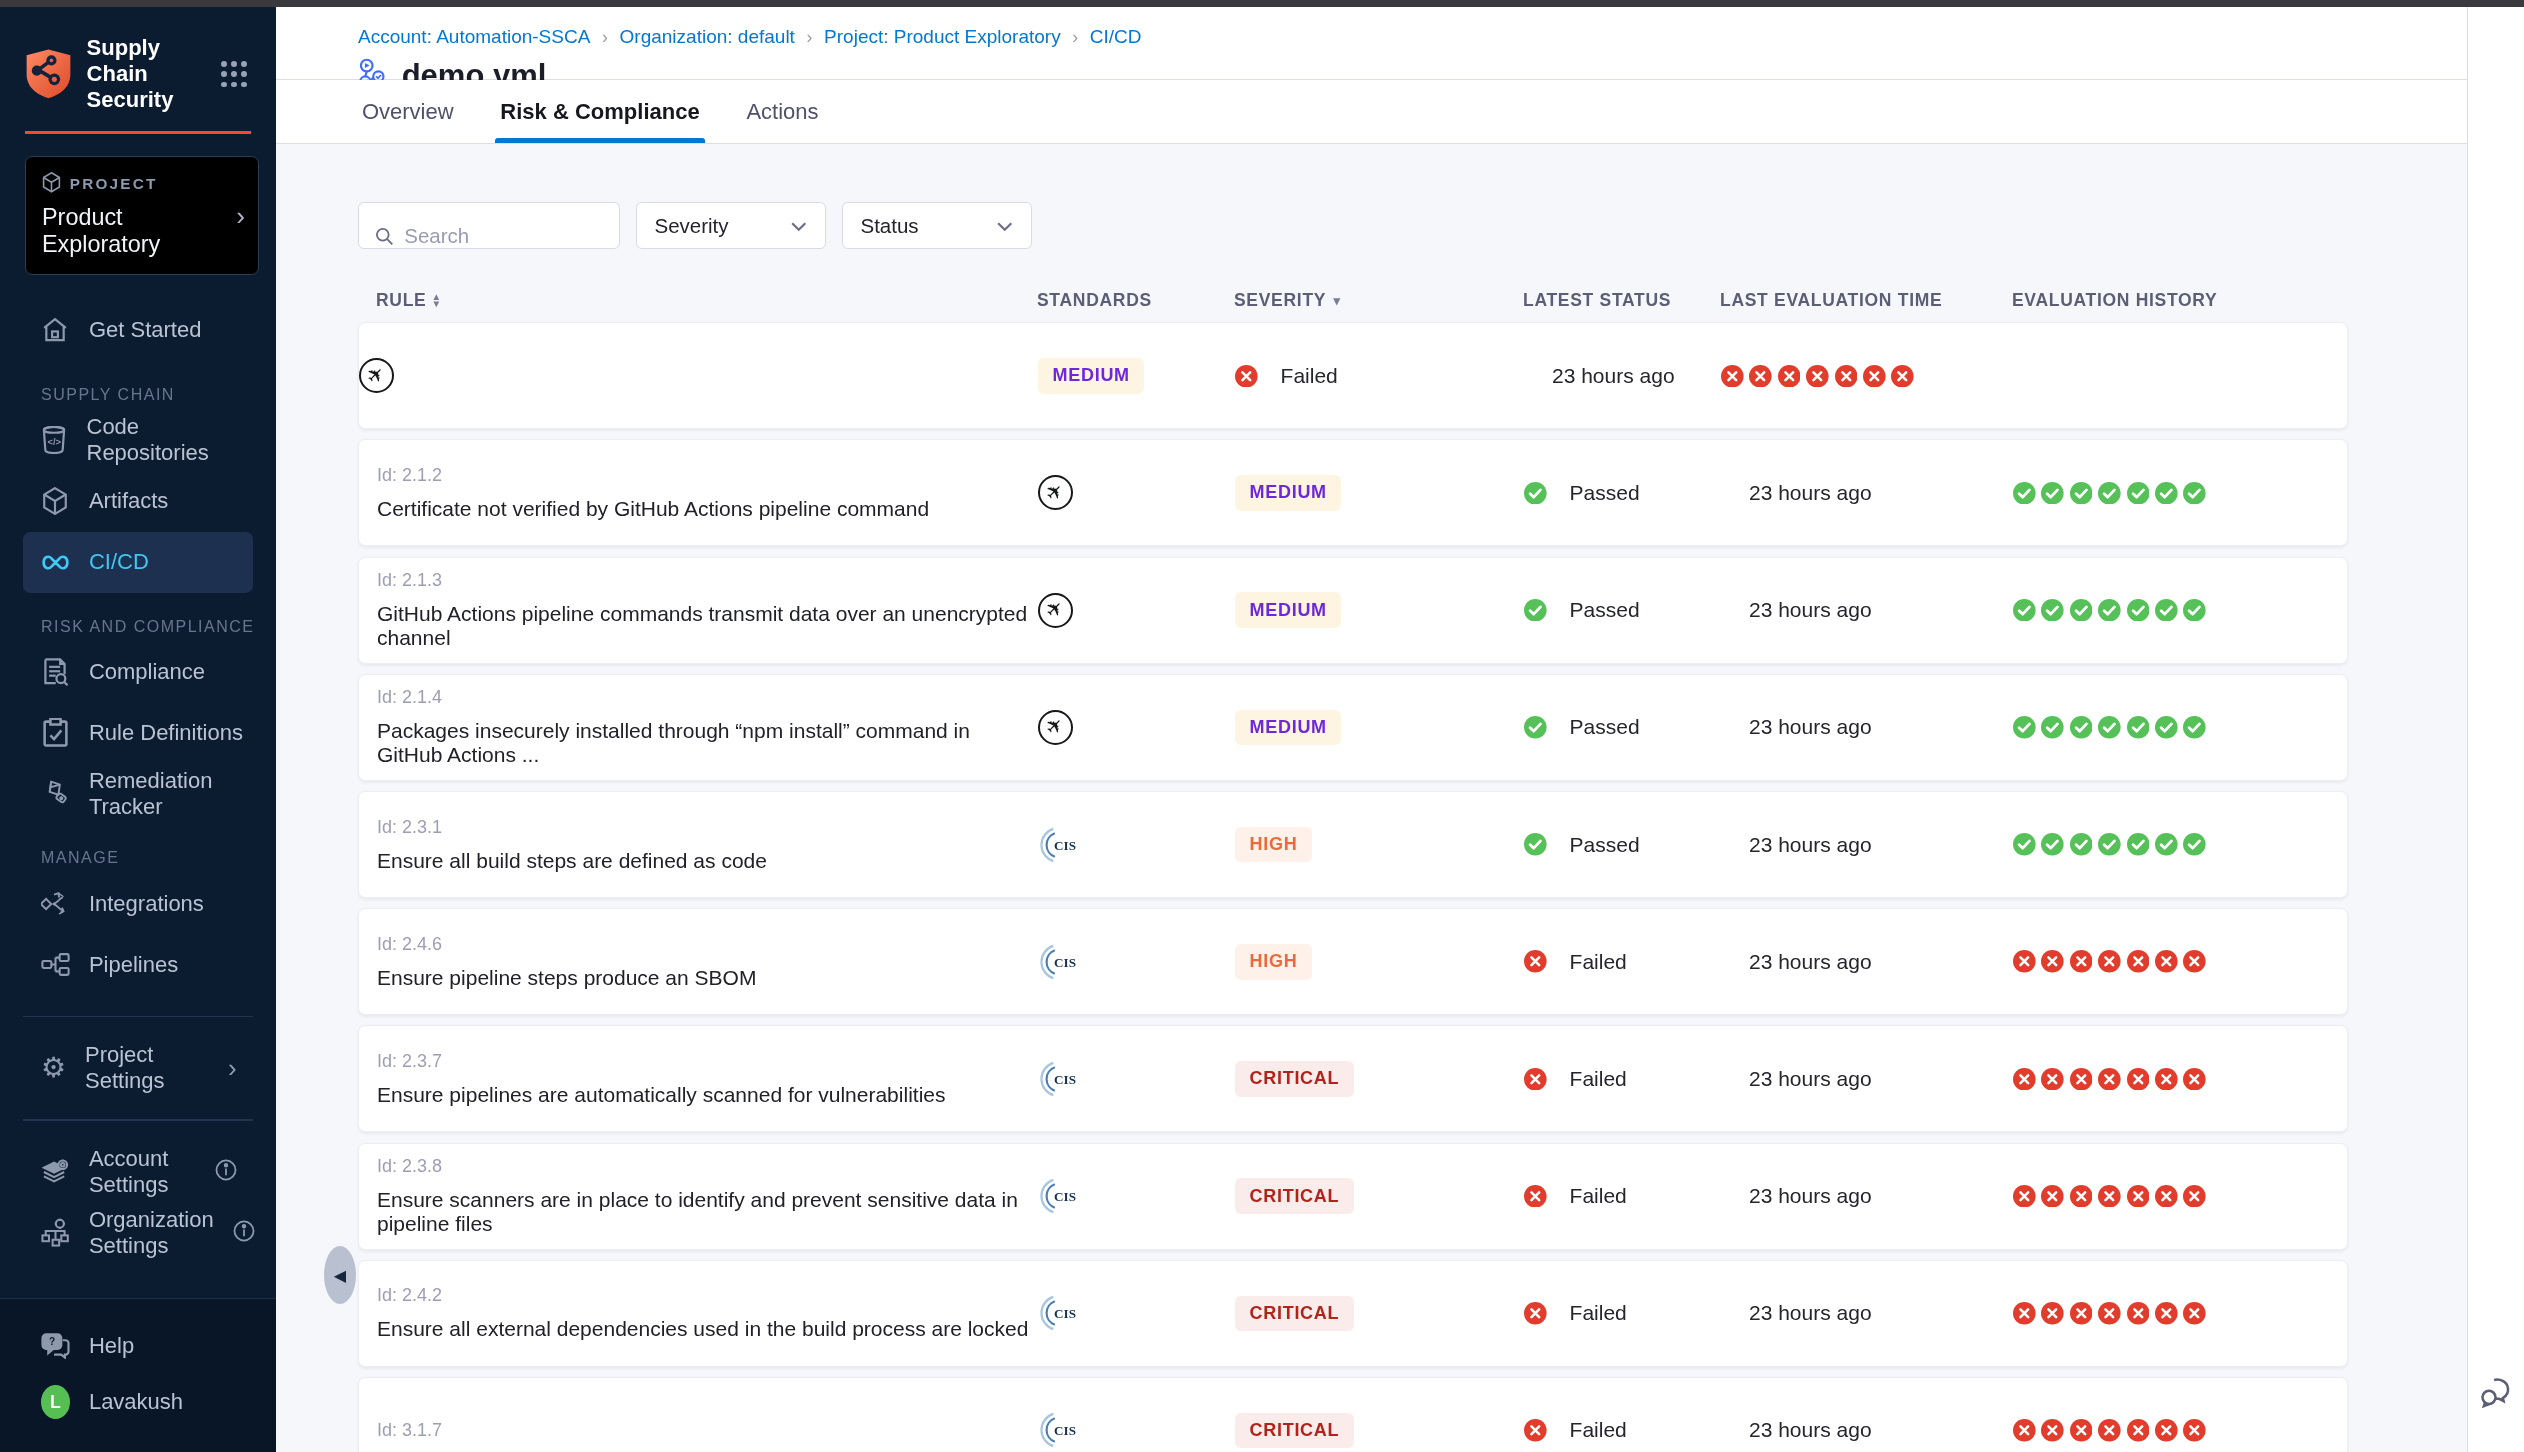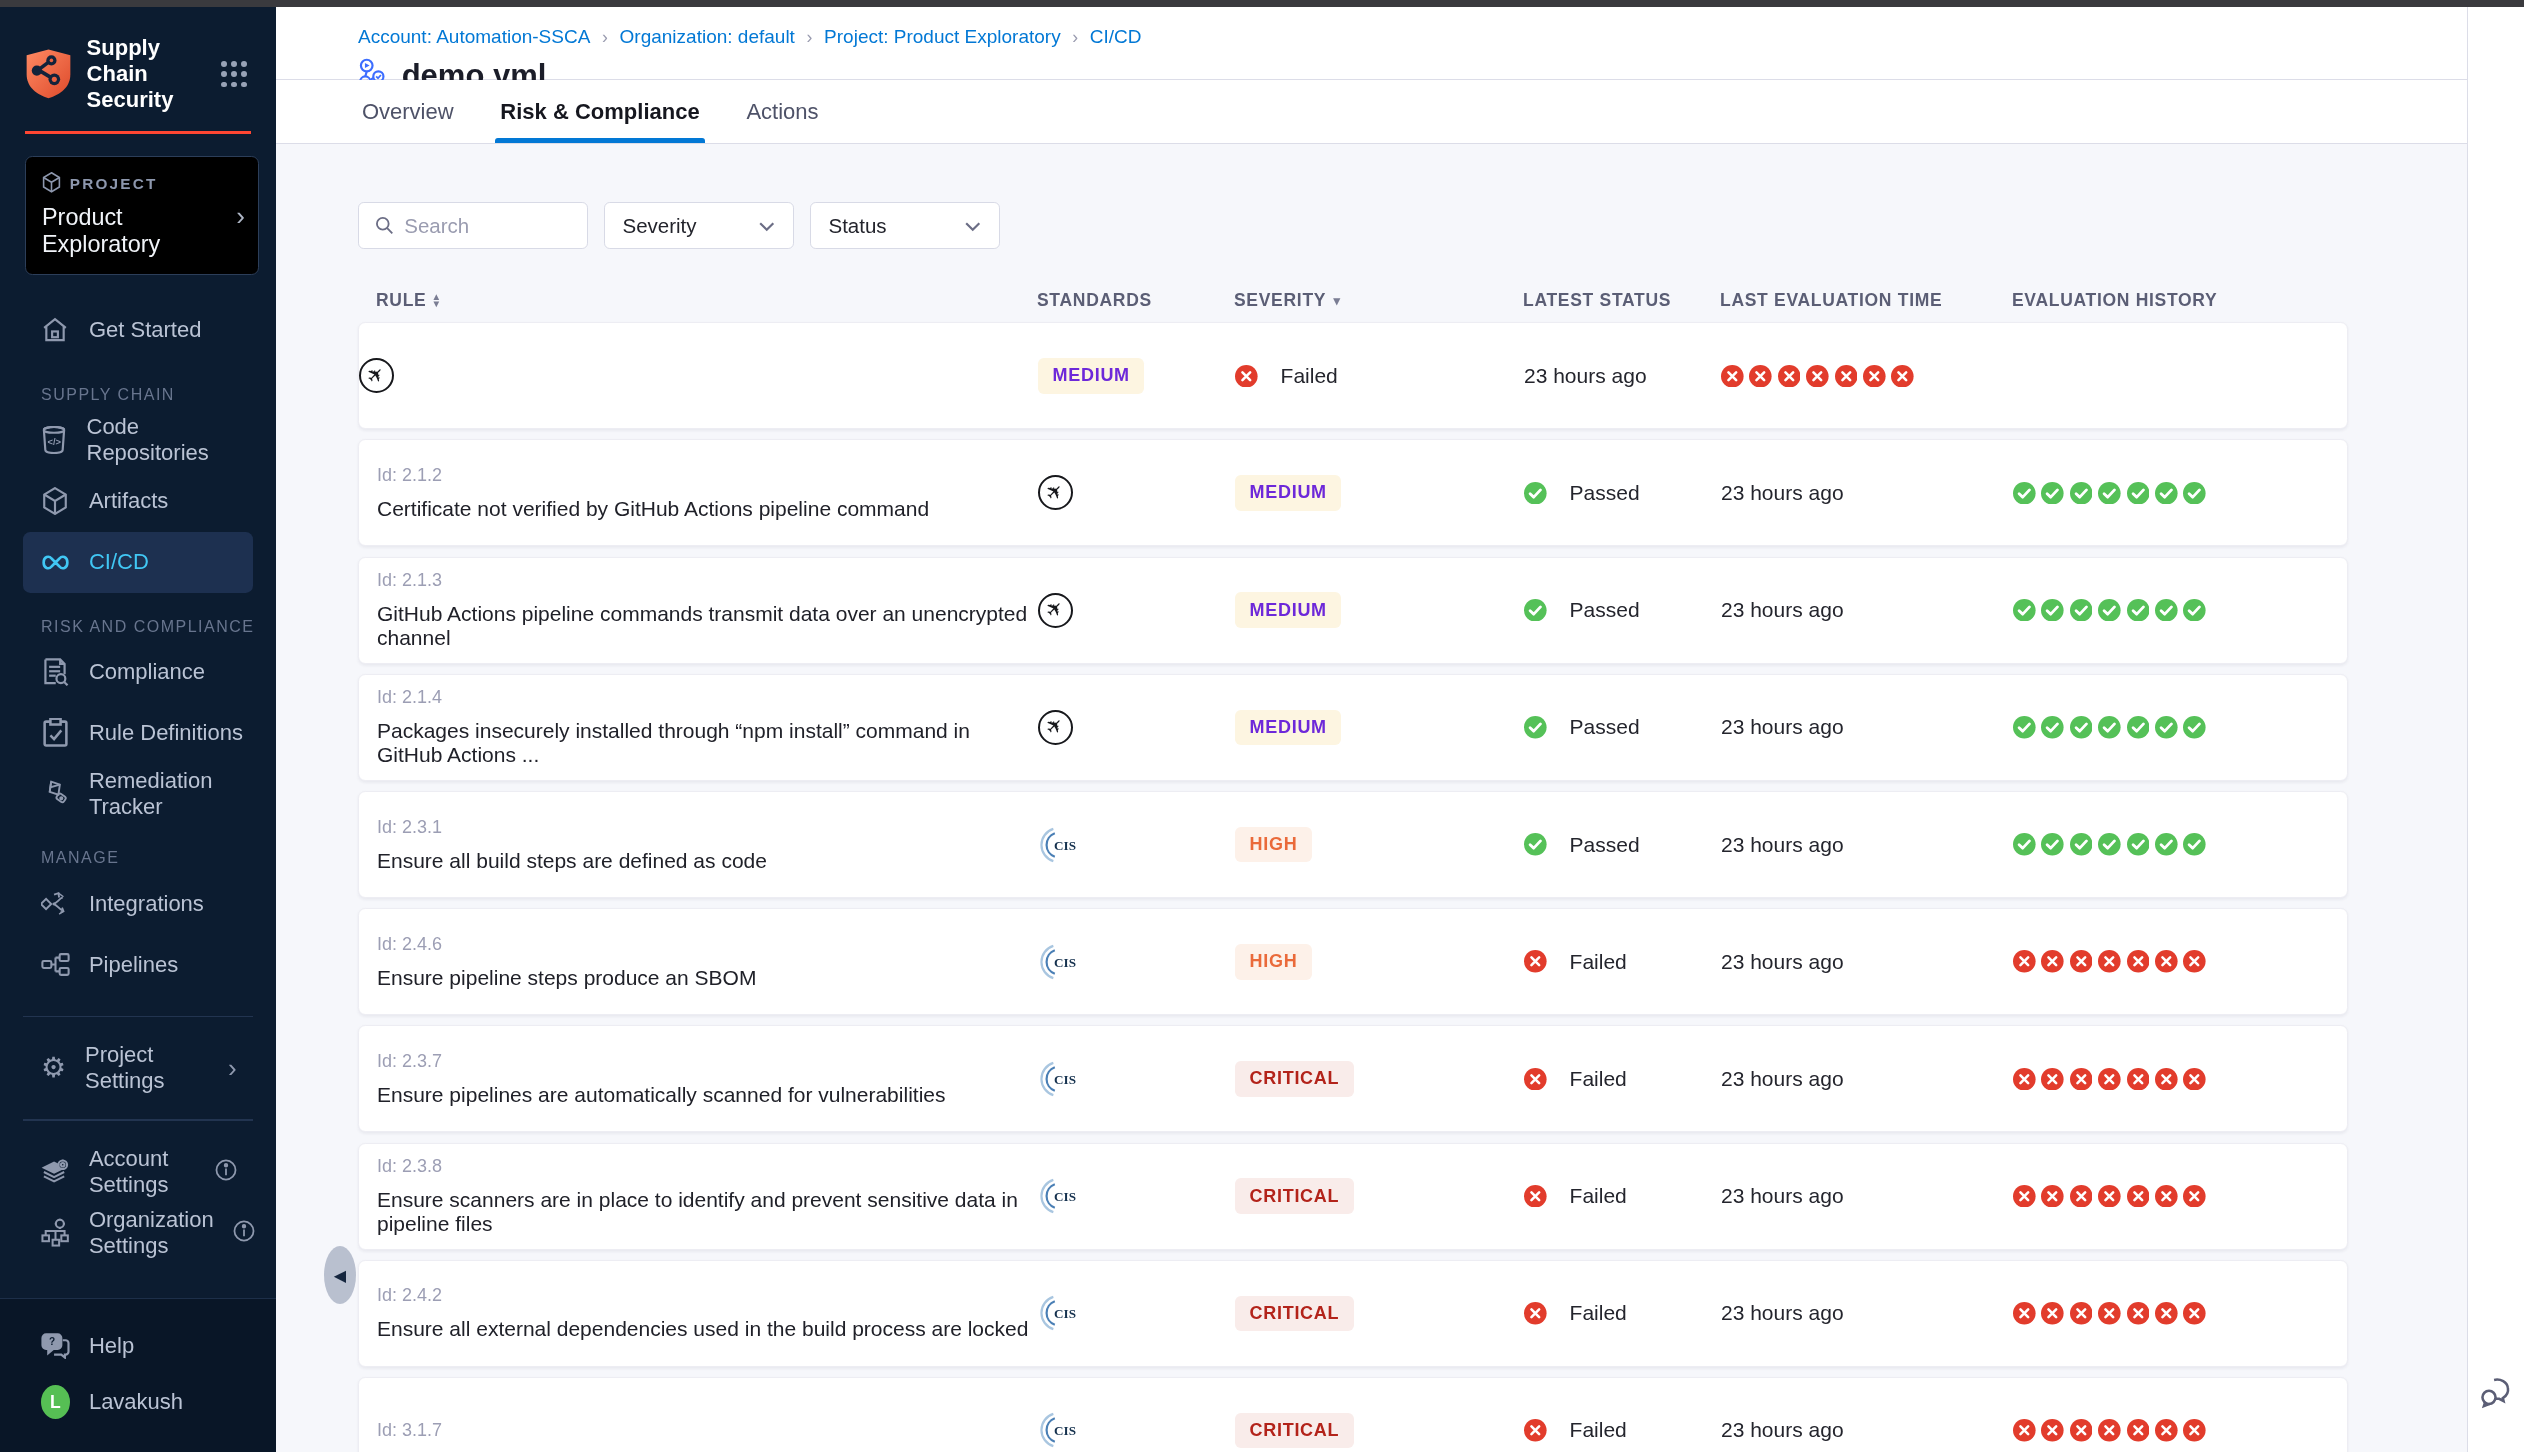--- a/index.html
+++ b/index.html
@@ -58,22 +58,22 @@
             display:flex; padding-left:83px; gap:41px; }
   .tab { display:flex; align-items:center; font-size:22px; color:#4e5268;
          position:relative; cursor:pointer; padding:0 2.9px; }
   .tab.active { font-weight:bold; color:#16171f; }
   .tab.active::after { content:""; position:absolute; left:-2.9px; right:-2.9px; bottom:0;
                        height:5.1px; background:#0278d5; border-radius:2.9px 2.9px 0 0; }
 
   .content { flex:1; background:#f6f7fb; padding:58px 0 0 82px; overflow:hidden; }
 
   .filters { display:flex; gap:16px; }
-  .searchbox { width:230px; height:47px; background:#fff; border:1.5px solid #d8dae6;
-               border-radius:5.8px; display:flex; align-items:center; padding:0 14.6px; gap:10.2px; }
+  .searchbox { width:262px; height:47px; background:#fff; border:1.5px solid #d8dae6;
+               border-radius:5.8px; display:flex; align-items:flex-end; padding:0 14.6px; gap:10.2px; }
   .searchbox input { border:none; outline:none; font-size:20.5px; width:100%;
                      font-family:"Liberation Sans",sans-serif; color:#33343d; background:transparent; }
   .searchbox input::placeholder { color:#9a9cb0; }
   .select { width:190px; height:47px; background:#fff; border:1.5px solid #d8dae6;
             border-radius:5.8px; display:flex; align-items:center; justify-content:space-between;
             padding:0 17.5px; font-size:20.5px; color:#23242c; cursor:pointer; }
 
   .grid-cols { display:grid; grid-template-columns:679px 197px 289px 197px 292px 1fr; }
   .thead { width:1990px; margin-top:29px; height:44px; align-items:center;
            font-size:17.5px; font-weight:bold; color:#5b5e75; letter-spacing:0.7px; }
@@ -91,21 +91,21 @@
   .cell-std { display:flex; align-items:center; }
   .owasp-badge { width:35px; height:35px; border:2.9px solid #17181c; border-radius:50%;
                  display:flex; align-items:center; justify-content:center; }
   .owasp-badge span { font-size:20.5px; color:#17181c; transform:rotate(-45deg) translateY(-1.5px); }
   .sev-badge { display:inline-block; padding:7.3px 14.6px; border-radius:5.8px; font-size:18px;
                font-weight:bold; letter-spacing:0.7px; }
   .sev-MEDIUM { color:#6d28d9; background:#fdf5e1; }
   .sev-HIGH { color:#ea6a3a; background:#fdf1e9; }
   .sev-CRITICAL { color:#b3231a; background:#f9ecea; }
   .cell-status { display:flex; align-items:center; gap:23px; font-size:21px; color:#24252d; }
-  .cell-time { font-size:21px; color:#24252d; }
+  .cell-time { font-size:21px; color:#24252d;margin-left:28px; }
   .cell-hist { display:flex; gap:5.8px; }
 
   
   .gutter { width:58px; background:#fff; border-left:1.5px solid #dcdde8; position:relative;
             flex-shrink:0; }
   .chat-float { position:absolute; bottom:41px; left:50%; transform:translateX(-50%); cursor:pointer; }
 </style>
 </head>
 <body>
 

